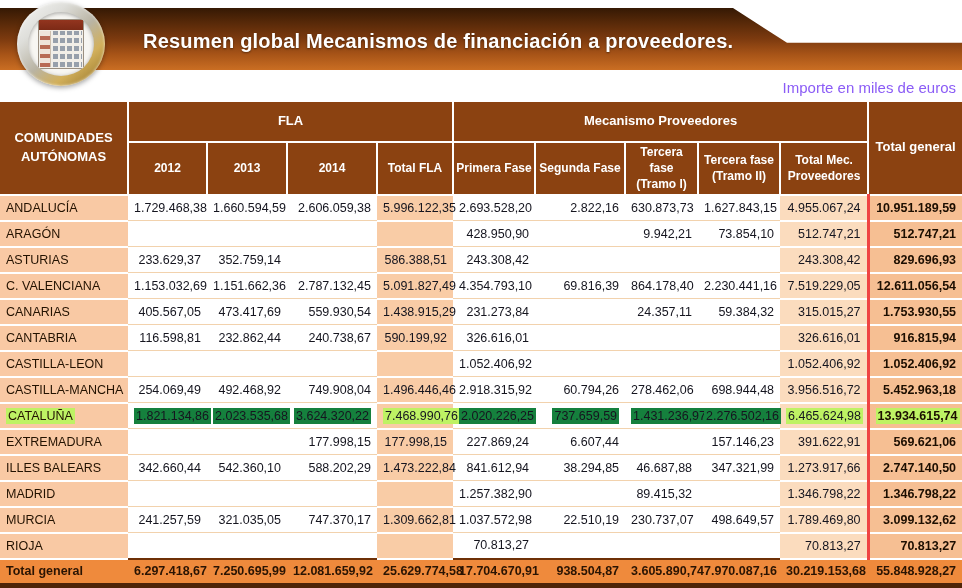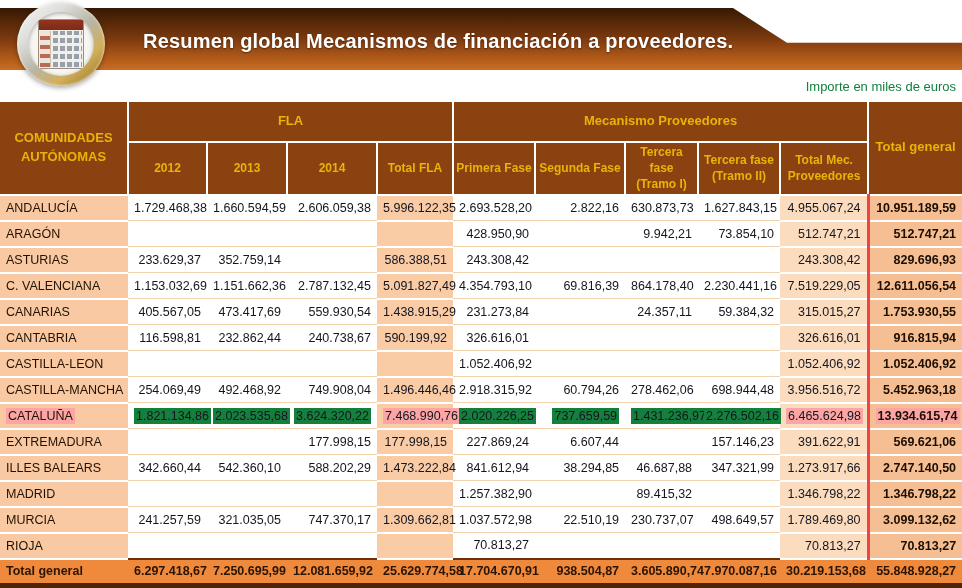--- a/index.html
+++ b/index.html
@@ -45,27 +45,27 @@
   }
   .calc-grid {
     flex:1; margin:1px;
     background-image:
       repeating-linear-gradient(90deg, rgba(255,255,255,0) 0 5px, #f2efe8 5px 7px),
       repeating-linear-gradient(0deg, #97a0ab 0 5px, #f2efe8 5px 8px);
   }
 
   .subtitle {
     position:absolute; top:79px; right:6px;
-    font-size:13px; color:#15803d;
+    font-size:15px; color:#8b5cf6;
   }
 
   
   table { position:absolute; top:102px; left:0; width:962px; border-collapse:collapse; table-layout:fixed; }
   thead th {
-    background:#8b4211; color:#eab308; border:2px solid #ffffff;
+    background:#8b4211; color:#ffffff; border:2px solid #ffffff;
     font-weight:bold; vertical-align:middle; padding:1px 2px; line-height:1.45;
   }
   thead tr.r1 th { height:40px; font-size:13px; }
   thead tr.r2 th { height:45px; font-size:12px; line-height:1.35; }
   th.communities { font-size:12.5px; }
   th.totalgen-h { font-size:13.5px; }
   thead th:first-child { border-left:none; }
   thead th:last-child { border-right:none; }
   thead tr.r1 th { border-top:none; }
 
@@ -84,21 +84,21 @@
     background:#f6bf93; border-bottom:2px solid #ffffff; border-left:3px solid #ef4444;
     font-weight:bold; color:#1c0e00;
   }
   tfoot td {
     background:#ef8a3c; color:#2a1403; font-weight:bold;
     border-top:2px solid #6e3007; border-bottom:5px solid #4f2408; height:27px;
   }
   tfoot td.label { text-align:left; }
 
   .hlb { background:#15803d; padding:1px 2px; }
-  .hlg { background:#fca5a5; padding:1px 2px;text-align:right; }
+  .hlg { background:#bef264; padding:1px 2px;text-align:right; }
 </style>
 </head>
 <body>
 
 <div class="page">
 
   <div class="banner"></div>
   <div class="banner-title">Resumen global Mecanismos de financiación a proveedores.</div>
 
   <div class="logo">

